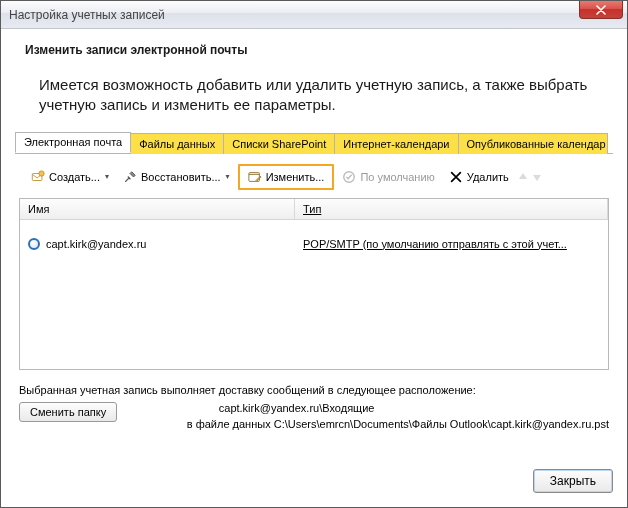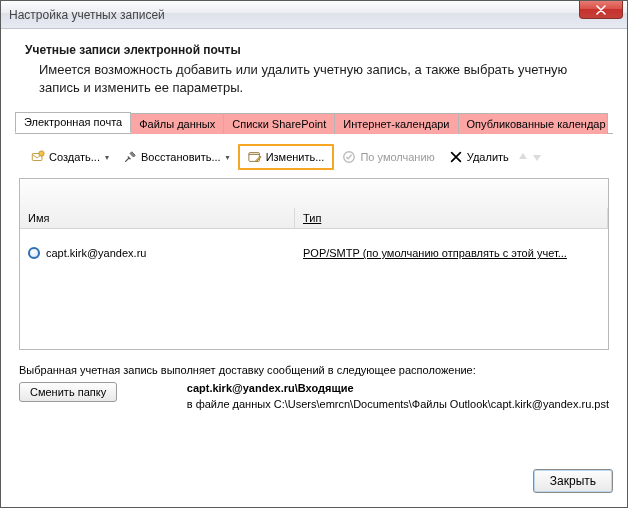--- a/index.html
+++ b/index.html
@@ -55,37 +55,37 @@
   }
   .header-block {
     padding: 2px 4px 10px 10px;
   }
   .header-title {
     font-weight: bold;
     font-size: 12px;
     color: #1a1a1a;
   }
   .header-sub {
-    font-size: 13px;
+    font-size: 15px;
     color: #1a1a1a;
-    margin-top: 4px;
+    margin-top: 18px;
     margin-left: 14px;
     line-height: 1.35;
   }
   .tabs {
     display: flex;
     border-bottom: 1px solid #b5b5b5;
     margin-top: 6px;
   }
   .tab {
     padding: 4px 8px;
     font-size: 11px;
     border: 1px solid #b5b5b5;
     border-bottom: none;
-    background: #fca5a5;
+    background: #fde047;
     margin-right: -1px;
     position: relative;
     top: 1px;
     cursor: pointer;
     white-space: nowrap;
   }
   .tab.active {
     background: #fff;
     border-bottom: 1px solid #fff;
     z-index: 2;
@@ -126,21 +126,20 @@
   }
   .list-header {
     display: flex;
     background: linear-gradient(to bottom, #fdfdfd, #efefef);
     border-bottom: 1px solid #d4d4d4;
     font-size: 11px;
   }
   .list-header > div {
     padding: 4px 8px;
     border-right: 1px solid #d9d9d9;
-    margin-top: 29px;
   }
   .col-name { width: 275px; }
   .col-type { flex: 1; text-decoration: underline; }
   .list-row {
     display: flex;
     font-size: 11px;
     padding: 16px 0;
   }
   .list-row .cell { padding: 2px 8px; display:flex; align-items:center; gap:6px; }
   .list-row .cell.col-name { width: 275px; }
@@ -160,21 +159,21 @@
   .bottom-msg { margin-bottom: 6px; }
   .folder-row { display:flex; align-items:flex-start; gap:12px;justify-content:space-between; }
   .btn-small {
     background: linear-gradient(to bottom,#fdfdfd,#e9e9e9);
     border: 1px solid #9a9a9a;
     border-radius: 3px;
     padding: 3px 10px;
     font-size: 11px;
     cursor: pointer;
   }
-  .folder-text b { font-weight:bold; }
+  .folder-text b { font-weight:normal;margin-left:32px; }
   .folder-path { margin-top:4px; }
   .footer {
     margin-top: auto;
     display: flex;
     justify-content: flex-end;
     padding-top: 18px;
   }
   .btn-close {
     background: linear-gradient(to bottom,#fdfdfd,#e9e9e9);
     border: 1px solid #8a8a8a;
@@ -195,21 +194,21 @@
     <div class="close-btn">
       <svg viewBox="0 0 10 10">
         <path d="M1 1 L9 9 M9 1 L1 9" stroke="#fff" stroke-width="1.6" stroke-linecap="round"></path>
       </svg>
     </div>
   </div>
 
   <div class="content">
 
     <div class="header-block">
-      <div class="header-title">Учетные записи электронной почты</div>
+      <div class="header-title">Изменить записи электронной почты</div>
       <div class="header-sub">Имеется возможность добавить или удалить учетную запись, а также выбрать учетную запись и изменить ее параметры.</div>
     </div>
 
     <div class="tabs">
       <div class="tab active">Электронная почта</div>
       <div class="tab">Файлы данных</div>
       <div class="tab">Списки SharePoint</div>
       <div class="tab">Интернет-календари</div>
       <div class="tab last">Опубликованные календар</div>
     </div>

